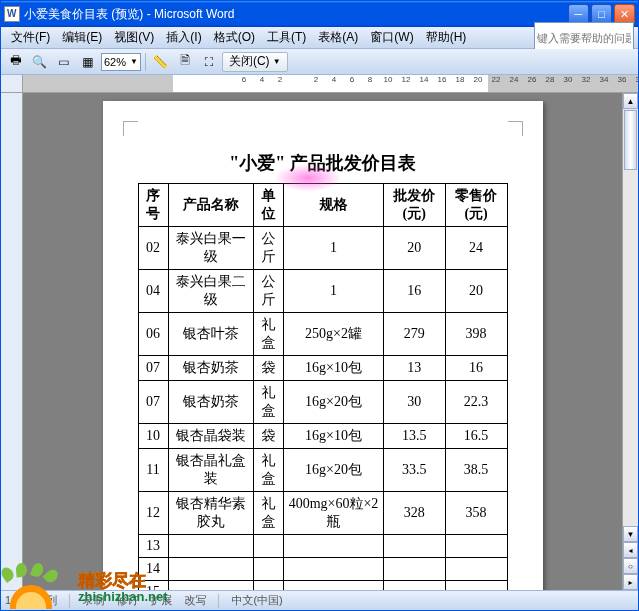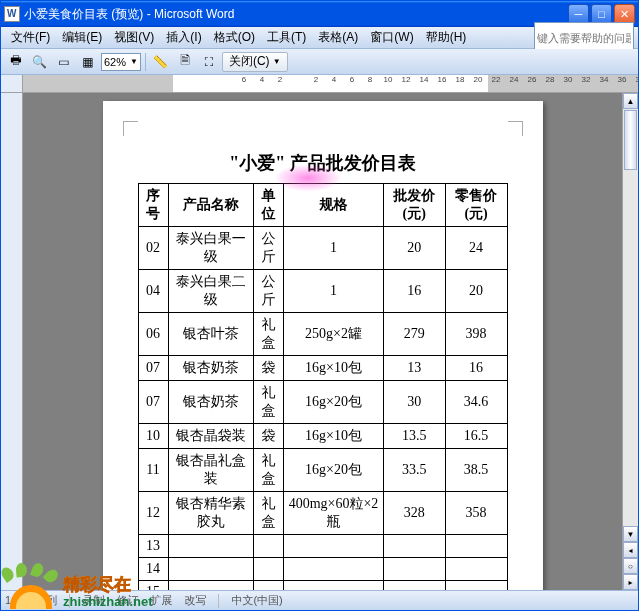--- a/index.html
+++ b/index.html
@@ -40,21 +40,21 @@
 .highlight{position:absolute;top:72px;left:253px;width:64px;height:26px;background:radial-gradient(ellipse,rgba(255,80,220,0.65) 0%,rgba(255,80,220,0.05) 70%);pointer-events:none;border-radius:50%}
 table{border-collapse:collapse;width:100%;font-size:14px;font-family:SimSun,serif}
 th,td{border:1px solid #000;padding:3px 2px;text-align:center;height:20px}
 th{font-weight:bold}
 .scrollbar-v{width:16px;background:#e8e8e8;border-left:1px solid #a0a0a0;display:flex;flex-direction:column}
 .sb-btn{height:16px;background:linear-gradient(to bottom,#fefefe,#d4dcec);border:1px solid #9aaccf;font-size:8px;display:flex;align-items:center;justify-content:center;cursor:pointer}
 .sb-thumb{flex:0 0 60px;background:linear-gradient(to right,#d4dcec,#fefefe,#d4dcec);border:1px solid #9aaccf;margin:1px}
 .sb-track{flex:1}
 .statusbar{height:20px;background:linear-gradient(to bottom,#e9f0fb,#c6d8f0);border-top:1px solid #9db8db;display:flex;align-items:center;font-size:11px;color:#555;padding:0 4px;gap:12px}
 .statusbar .sep2{width:1px;height:14px;background:#bbb}
-.watermark{position:absolute;bottom:2px;left:2px;display:flex;align-items:flex-end;gap:5px;z-index:100}
+.watermark{position:absolute;bottom:2px;left:2px;display:flex;align-items:center;gap:20px;z-index:100}
 .wm-sun{width:56px;height:42px;position:relative}
 .wm-sun .body{position:absolute;bottom:0;left:8px;width:42px;height:24px;background:#ff9200;border-radius:24px 24px 0 0}
 .wm-sun .face{position:absolute;bottom:0;left:14px;width:30px;height:17px;background:#ffd36b;border-radius:17px 17px 0 0}
 .wm-sun .leaf{position:absolute;width:11px;height:14px;background:#7fc241;border-radius:50% 50% 50% 0}
 .wm-sun .l1{top:0;left:0;transform:rotate(-35deg)}
 .wm-sun .l2{top:-4px;left:14px;transform:rotate(-5deg)}
 .wm-sun .l3{top:-4px;left:30px;transform:rotate(20deg)}
 .wm-sun .l4{top:2px;left:44px;transform:rotate(45deg)}
 .wm-text{display:flex;flex-direction:column;line-height:1.1}
 .wm-text .t1{font-size:17px;font-weight:bold;background:linear-gradient(#f9a12a,#e06800);-webkit-background-clip:text;background-clip:text;color:transparent;-webkit-text-stroke:0.5px #c05800}
@@ -196,21 +196,21 @@
                 <td>16g×10包</td>
                 <td>13</td>
                 <td>16</td>
               </tr>
               <tr>
                 <td>07</td>
                 <td>银杏奶茶</td>
                 <td>礼盒</td>
                 <td>16g×20包</td>
                 <td>30</td>
-                <td>34.6</td>
+                <td>22.3</td>
               </tr>
               <tr>
                 <td>10</td>
                 <td>银杏晶袋装</td>
                 <td>袋</td>
                 <td>16g×10包</td>
                 <td>13.5</td>
                 <td>16.5</td>
               </tr>
               <tr>

